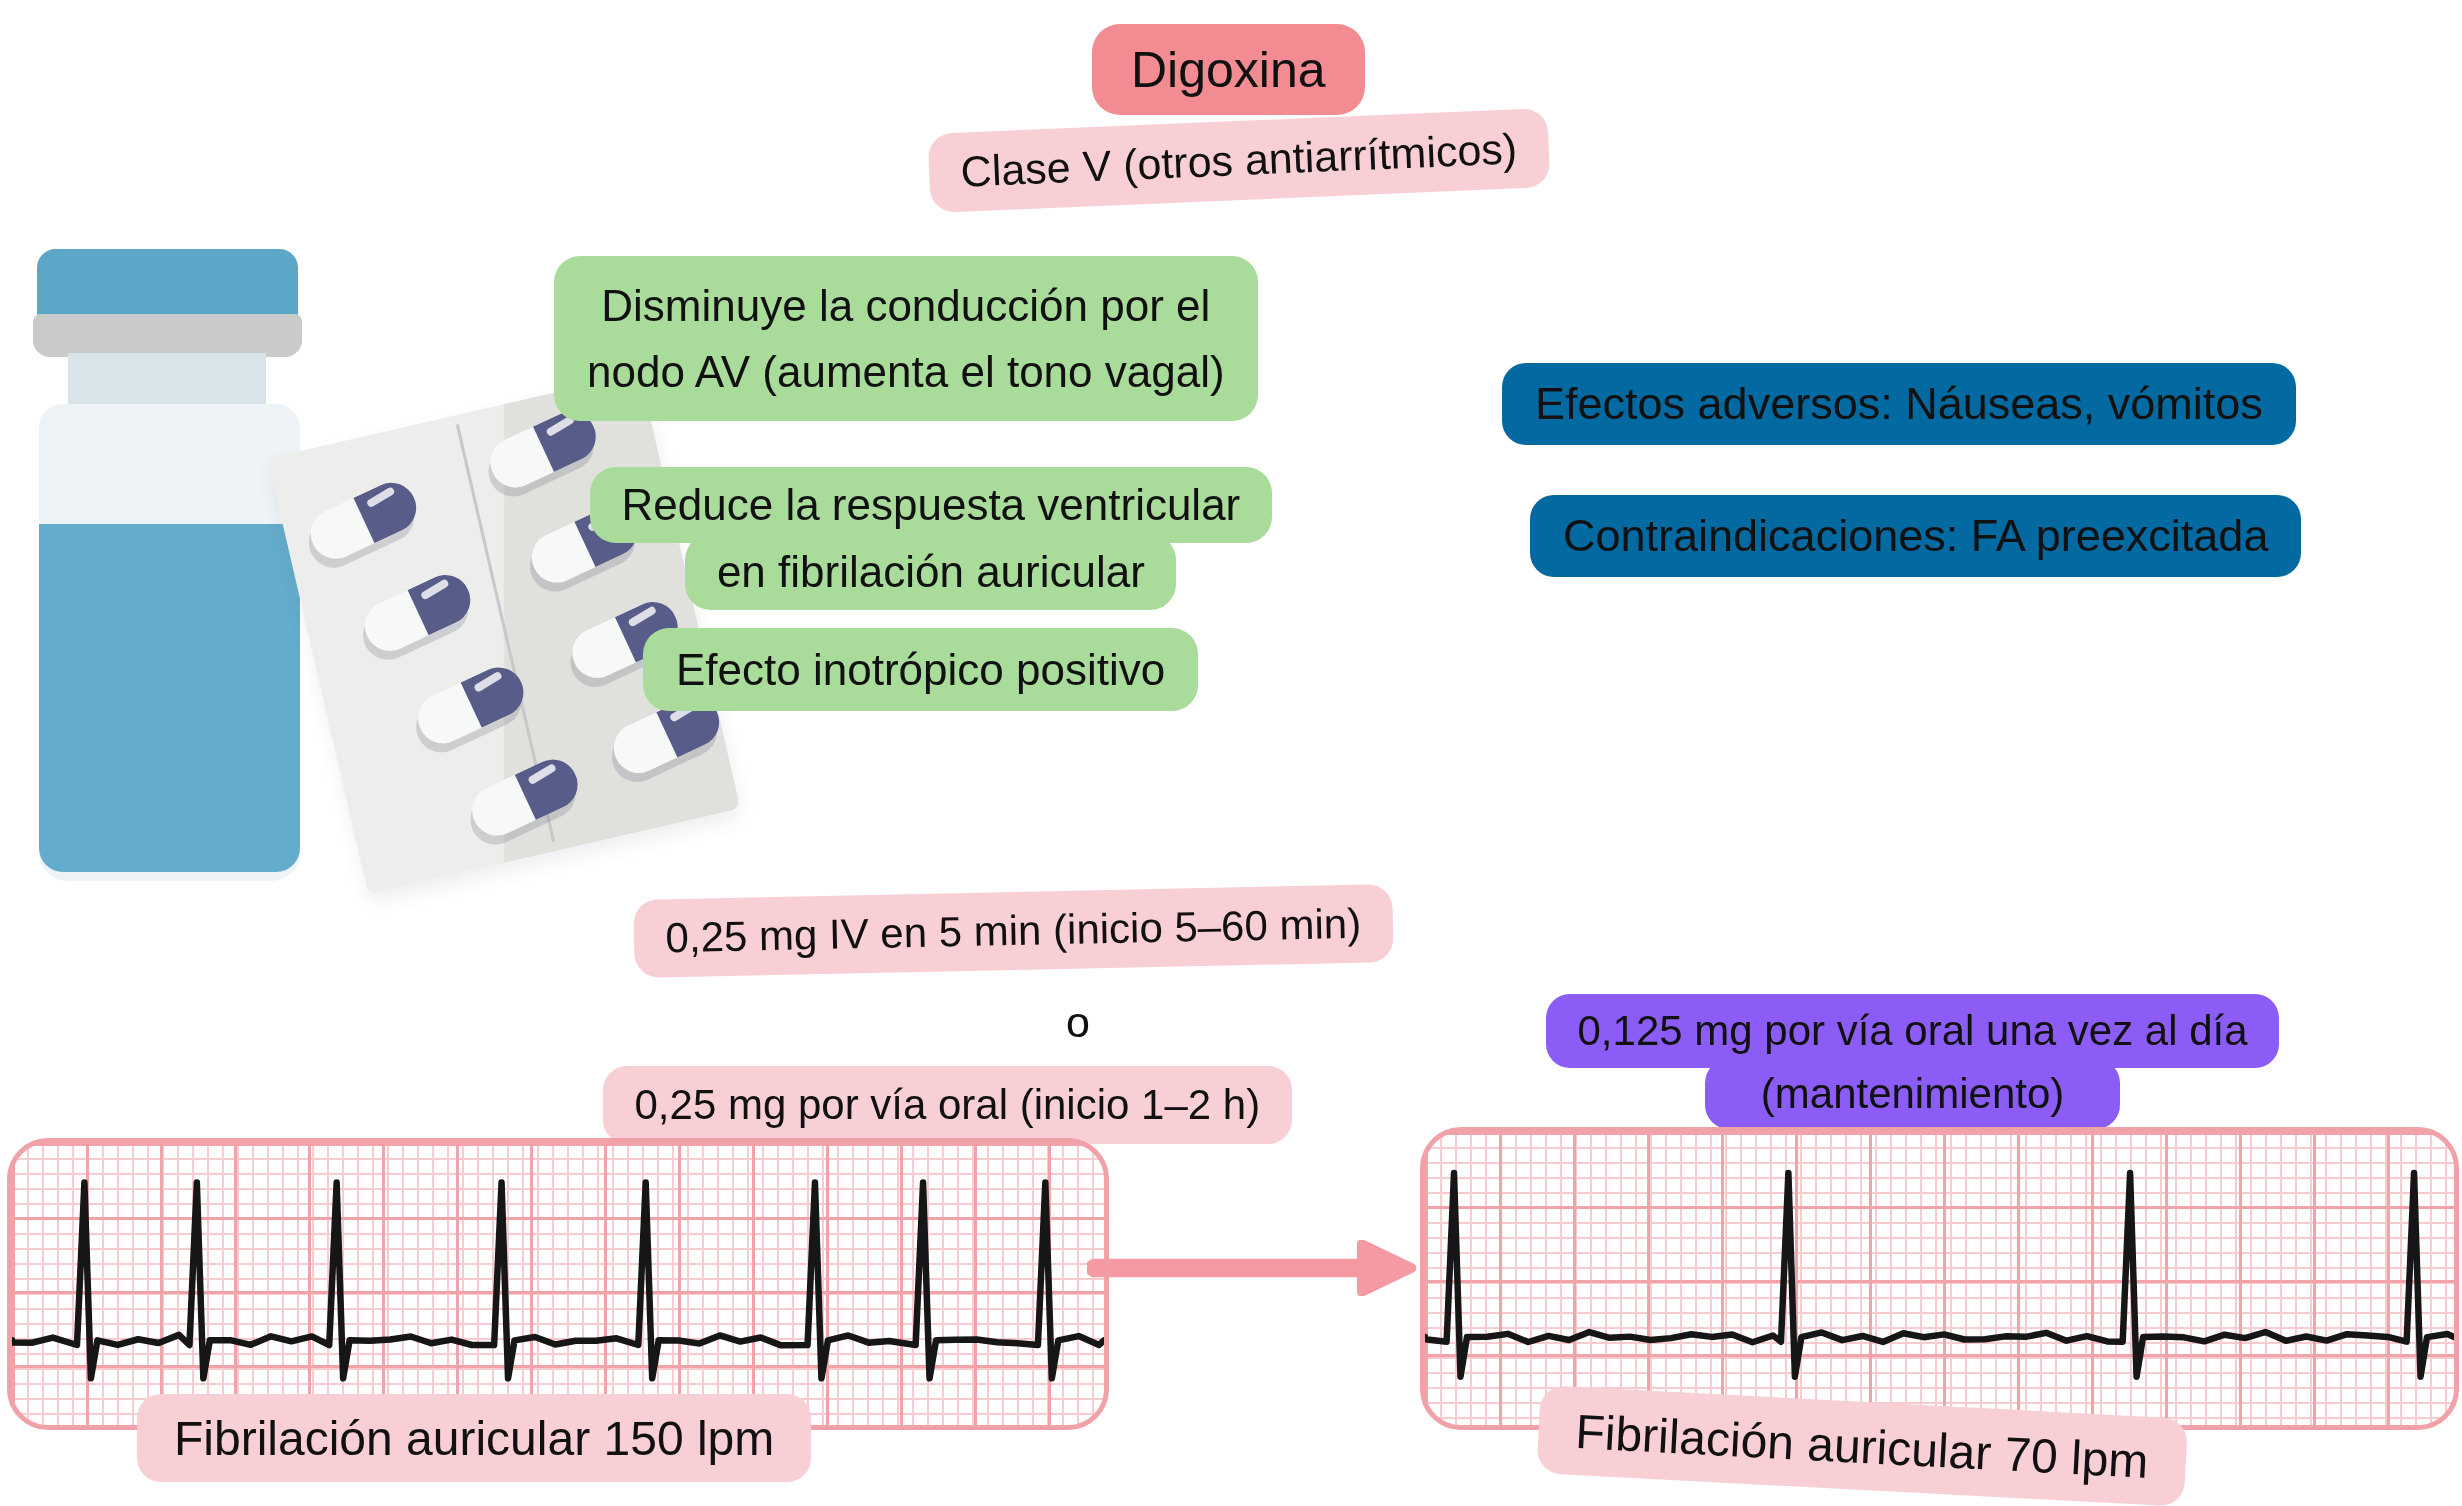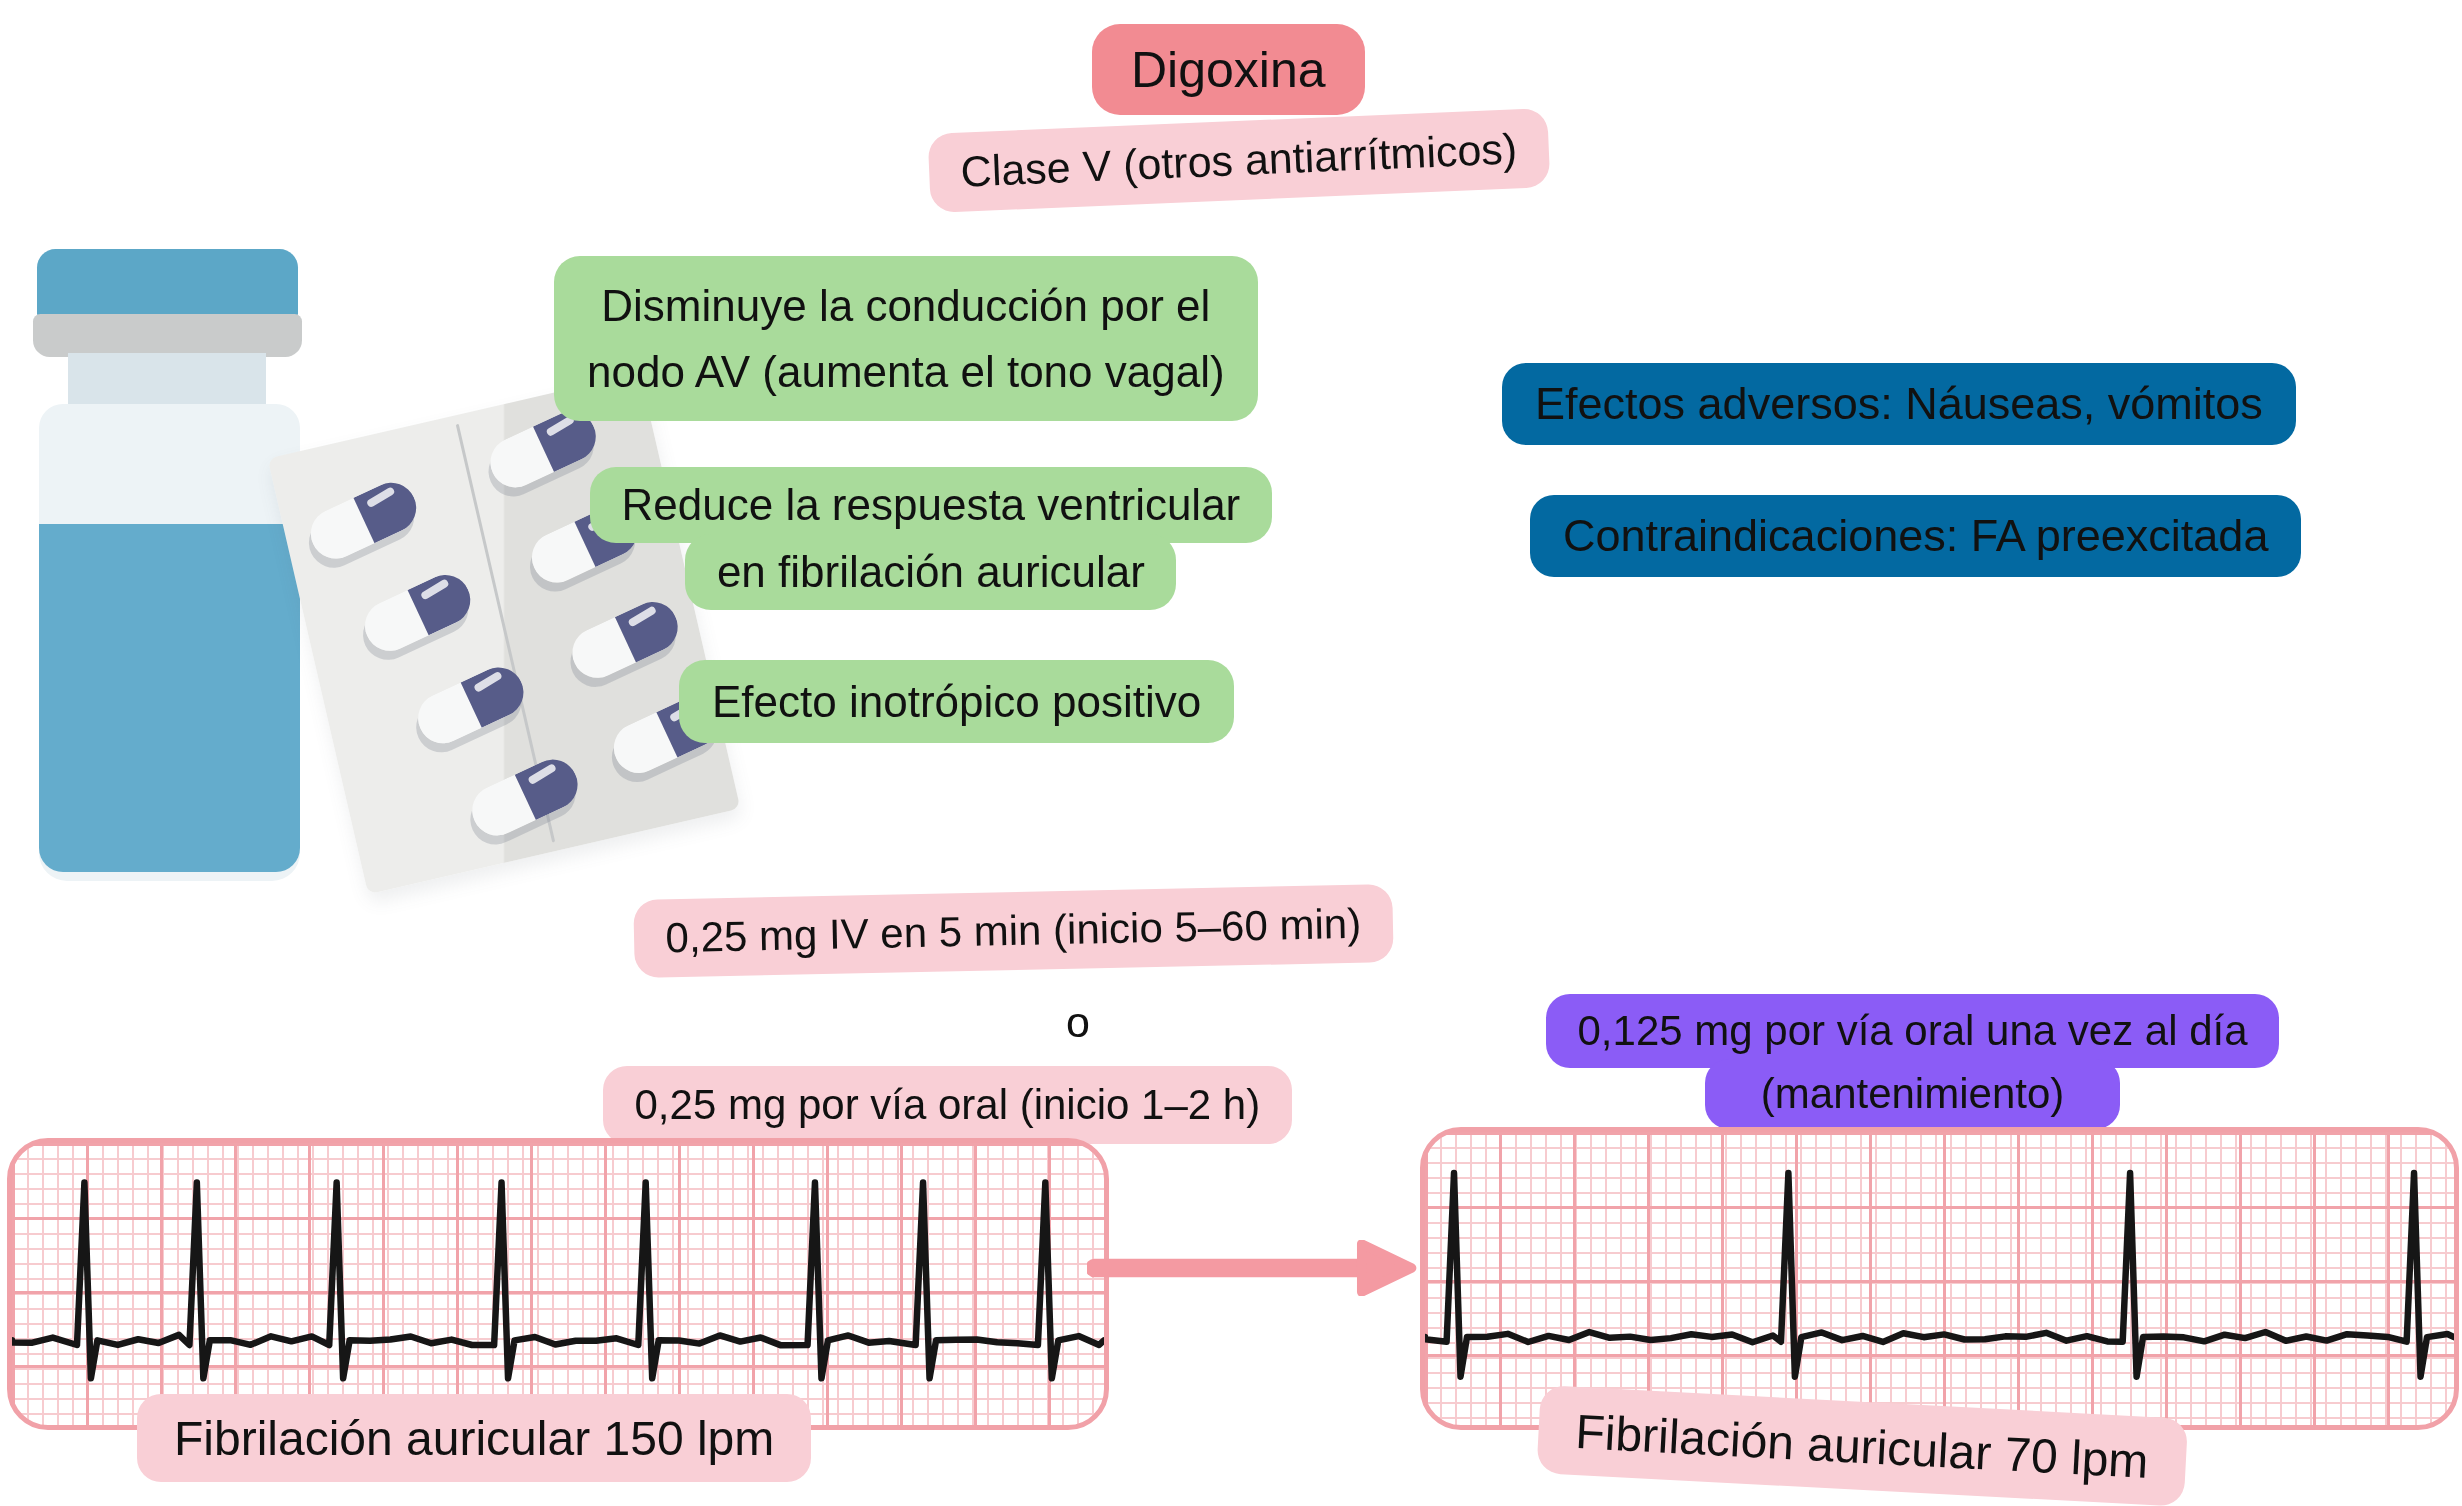--- a/index.html
+++ b/index.html
@@ -112,21 +112,21 @@
   <div class="badge badge-green" style="left:554px;top:256px;line-height:1.5;">
     <div>Disminuye la conducción por el</div>
     <div>nodo AV (aumenta el tono vagal)</div>
   </div>
 
   <div class="stacked" style="left:590px;top:467px;">
     <div class="line green-line">Reduce la respuesta ventricular</div>
     <div class="line green-line">en fibrilación auricular</div>
   </div>
 
-  <div class="badge badge-green" style="left:643px;top:660px;margin-left:36px;">Efecto inotrópico positivo</div>
+  <div class="badge badge-green" style="left:643px;top:628px;">Efecto inotrópico positivo</div>
 
   <div class="badge badge-redline" style="left:1502px;top:363px;">Efectos adversos: Náuseas, vómitos</div>
   <div class="badge badge-redline" style="left:1530px;top:495px;">Contraindicaciones: FA preexcitada</div>
 
   <div class="badge badge-pink" style="left:634px;top:892px;transform:rotate(-1.2deg);">0,25 mg IV en 5 min (inicio 5–60 min)</div>
   <div class="plain-text" style="left:1066px;top:998px;">o</div>
   <div class="badge badge-pink" style="left:603px;top:1066px;text-align:right;">0,25 mg por vía oral (inicio 1–2 h)</div>
 
   <div class="stacked" style="left:1546px;top:994px;">
     <div class="line pink-line">0,125 mg por vía oral una vez al día</div>

